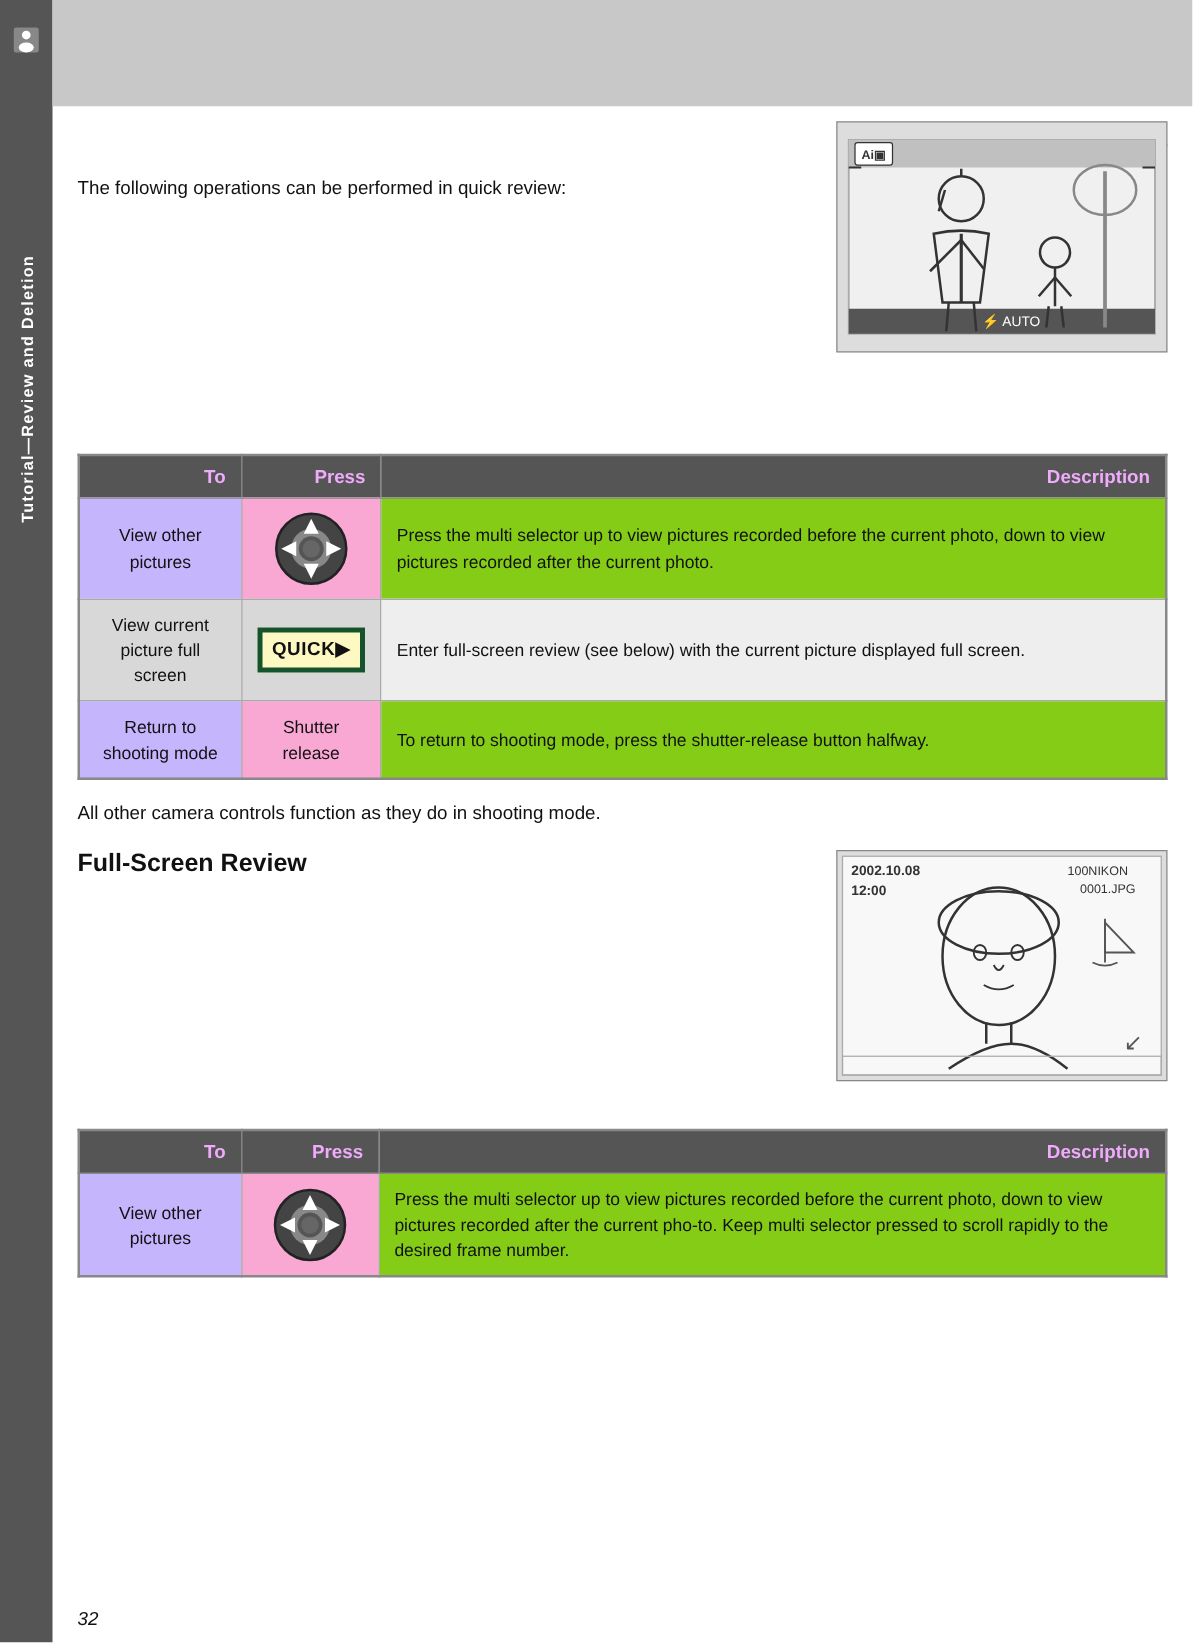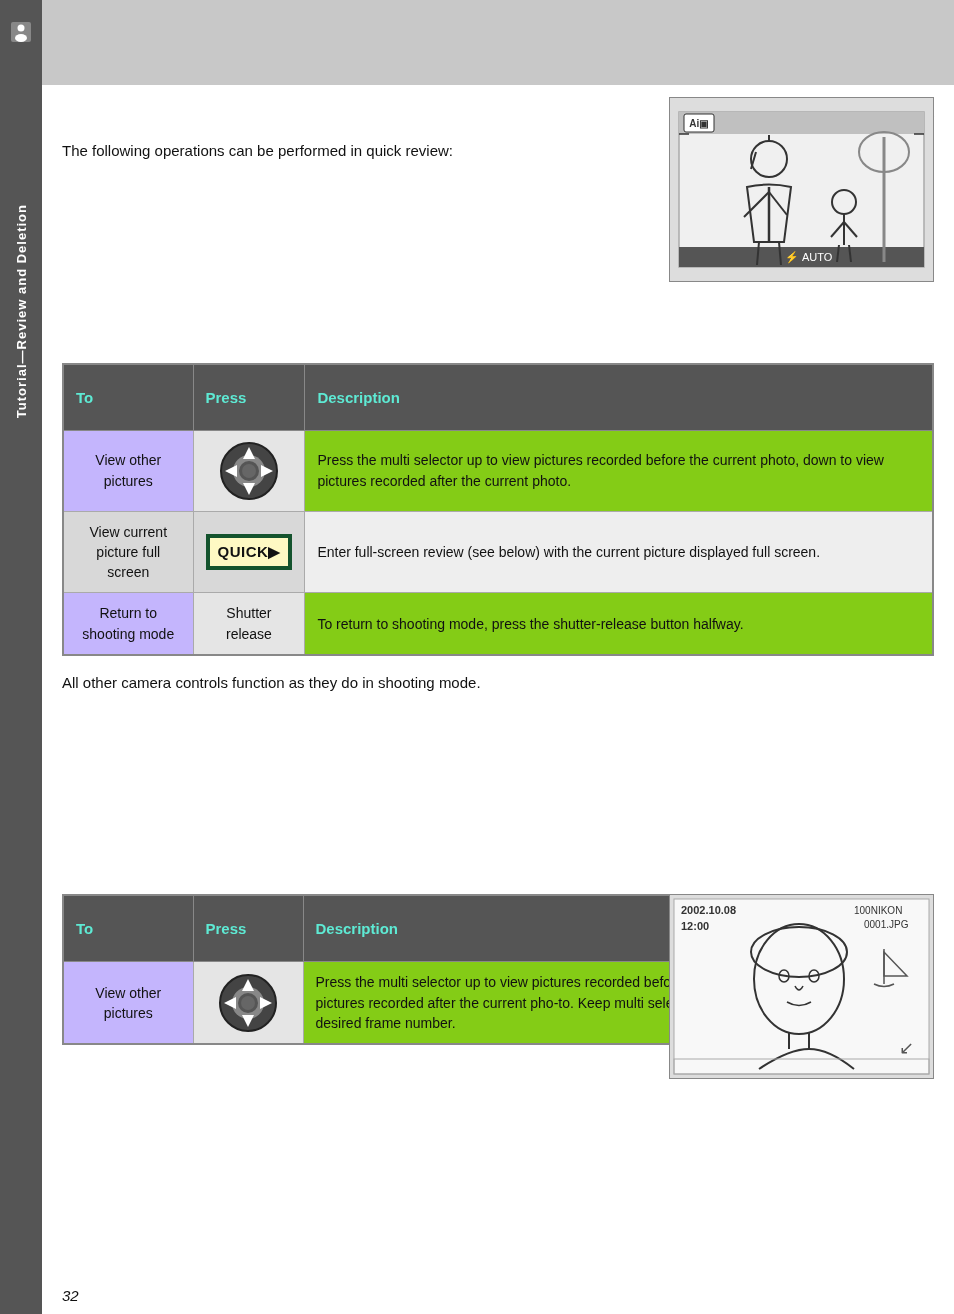--- a/index.html
+++ b/index.html
@@ -85,43 +85,43 @@
 
     
     table {
       width: 100%;
       border-collapse: collapse;
       margin-bottom: 16px;
       border: 2px solid #888;
     }
     th {
       background: #555;
-      color: #5eead4;
+      color: #f0abfc;
       font-weight: bold;
       font-size: 15px;
-      padding: 24px 12px;
-      text-align: left;
+      padding: 8px 12px;
+      text-align: right;
       border: 1px solid #888;
     }
     td {
       border: 1px solid #aaa;
       padding: 10px 12px;
       vertical-align: middle;
       font-size: 14px;
       line-height: 1.45;
     }
     td.col-to {
       text-align: center;
       width: 130px;
       background: #c4b5fd;
     }
     td.col-press {
       text-align: center;
       width: 110px;
-      background: #e5e5e5;
+      background: #f9a8d4;
     }
     td.col-desc {
       background: #84cc16;
     }
     tr:nth-child(even) td.col-to,
     tr:nth-child(even) td.col-press {
       background: #d8d8d8;
     }
     tr:nth-child(even) td.col-desc {
       background: #eeeeee;
@@ -307,20 +307,21 @@
         </tbody>
       </table>
     </div>
 
     <p class="between-text">All other camera controls function as they do in shooting mode.</p>
   </div>
 
   <div class="full-screen-section">
     <div style="position:relative;">
 
+      <h2 class="section-title">Full-Screen Review</h2>
 
 
       <div style="position:absolute; top:0; right:0; width:265px; height:185px;">
         <svg viewBox="0 0 265 185" xmlns="http://www.w3.org/2000/svg" class="cam-svg">
 
           <rect x="0" y="0" width="265" height="185" fill="#ddd" stroke="#888" stroke-width="2"></rect>
 
           <rect x="5" y="5" width="255" height="175" fill="#f8f8f8" stroke="#aaa" stroke-width="1"></rect>
 
           <rect x="5" y="5" width="255" height="22" fill="none"></rect>

